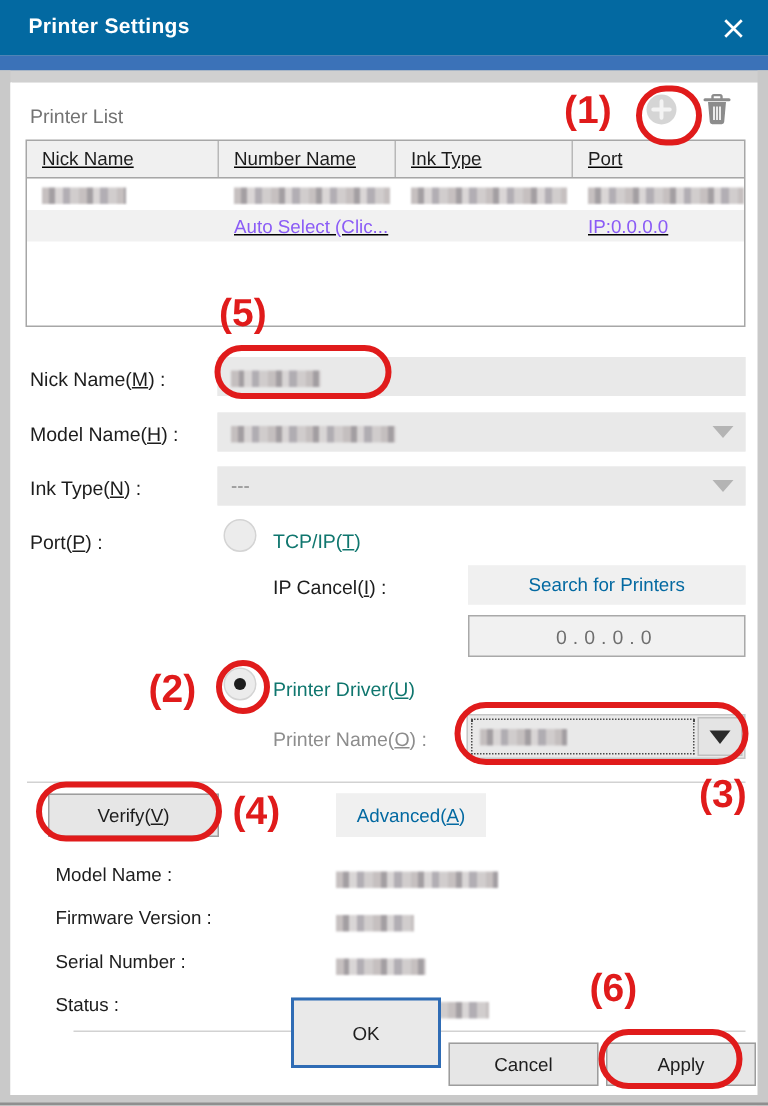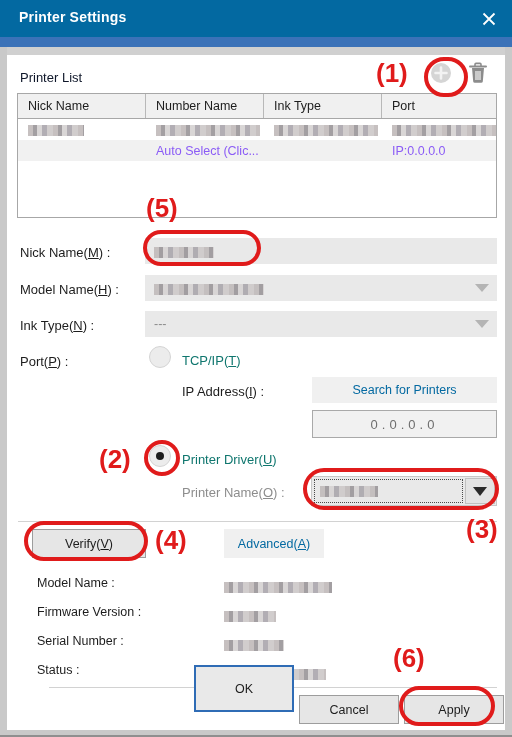--- a/index.html
+++ b/index.html
@@ -38,34 +38,34 @@
     background:#ffffff;box-sizing:border-box;
     border-left:1px solid #ffffff;
   }
   .frame-left{position:absolute;left:0;top:47px;width:7px;height:690px;background:#c9c9c9;}
   .frame-right{position:absolute;right:0;top:47px;width:7px;height:690px;background:#c9c9c9;}
   .frame-bottom{position:absolute;left:0;bottom:0;width:512px;height:7px;background:#c9c9c9;}
   .frame-bottom-line{position:absolute;left:0;bottom:0;width:512px;height:2px;background:#8f8f8f;}
 
   
   .section-label{
-    position:absolute;font-size:13px;color:#0f172a;
+    position:absolute;font-size:13px;color:#737373;
   }
   #printer-list-label{left:12px;top:15px;}
 
   .icon-btn{
     position:absolute;width:30px;height:30px;
     display:flex;align-items:center;justify-content:center;cursor:default;
   }
   #add-printer-button{left:418px;top:54px;}
   #delete-printer-button{left:458px;top:54px;}
 
   .table{
     position:absolute;left:9px;top:38px;width:480px;height:125px;
-    border:1px solid #a7a7a7;background:#ffffff;box-sizing:border-box;
+    border:1px solid #a7a7a7;background:#ffffff;box-sizing:border-box;text-decoration:underline;
   }
   .thead{display:flex;height:24px;background:#f0f0f0;border-bottom:1px solid #a7a7a7;}
   .th{
     font-size:12.5px;color:#1d1d1d;line-height:24px;padding-left:10px;
     border-right:1px solid #b8b8b8;box-sizing:border-box;
     white-space:nowrap;overflow:hidden;
   }
   .th.c0{width:128px;}
   .th.c1{width:118px;}
   .th.c2{width:118px;}
@@ -248,21 +248,21 @@
     <div class="form-label" style="left:12px;top:263px;"><span>Ink Type(</span><span class="mn">N</span><span>) :</span></div>
     <div class="field" style="left:137px;top:256px;width:352px;height:26px;">
       <span class="val">---</span>
       <span class="combo-arrow"></span>
     </div>
 
     <div class="form-label" style="left:12px;top:299px;"><span>Port(</span><span class="mn">P</span><span>) :</span></div>
     <div class="radio" style="left:141px;top:291px;"></div>
     <div class="radio-text" style="left:174px;top:298px;"><span>TCP/IP(</span><span class="mn">T</span><span>)</span></div>
 
-    <div class="form-label" style="left:174px;top:329px;"><span>IP Address(</span><span class="mn">I</span><span>) :</span></div>
+    <div class="form-label" style="left:174px;top:329px;"><span>IP Cancel(</span><span class="mn">I</span><span>) :</span></div>
     <div class="btn disabled" style="left:304px;top:322px;width:185px;height:26px;">
       <span>Search for Printers</span>
     </div>
 
     <div class="ipbox" style="left:304px;top:355px;width:185px;height:28px;">
       <span>0</span>
       <span>.</span>
       <span>0</span>
       <span>.</span>
       <span>0</span>

